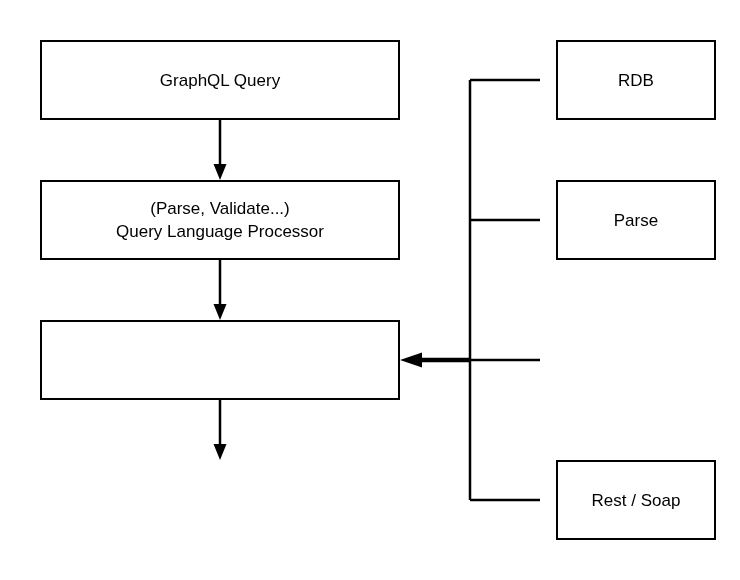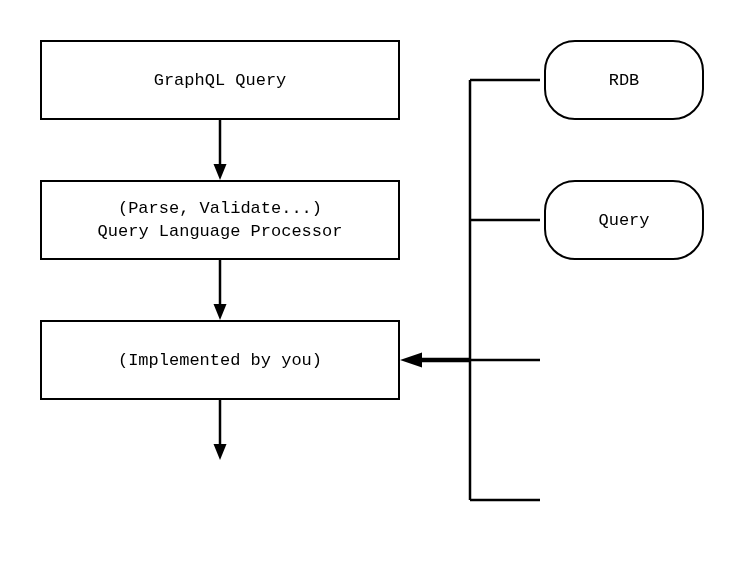--- a/index.html
+++ b/index.html
@@ -5,40 +5,40 @@
   html, body {
     margin: 0;
     padding: 0;
     background: #ffffff;
   }
   .canvas {
     position: relative;
     width: 740px;
     height: 580px;
     background: #ffffff;
-    font-family: Liberation Mono, monospace;
+    font-family: Liberation Sans, sans-serif;
     color: #000000;
     overflow: hidden;
   }
   .node {
     position: absolute;
     box-sizing: border-box;
     border: 2px solid #000000;
     background: #ffffff;
     display: flex;
     flex-direction: column;
     align-items: center;
     justify-content: center;
     text-align: center;
     font-size: 17px;
     line-height: 23px;
     height: 80px;
   }
   .node.left  { left: 40px;  width: 360px; }
-  .node.right { left: 544px; width: 160px; border-radius: 31px; }
+  .node.right { left: 556px; width: 160px; }
   .row1 { top: 40px; }
   .row2 { top: 180px; }
   .row3 { top: 320px; }
   .row4 { top: 460px; }
   .edges {
     position: absolute;
     left: 0;
     top: 0;
     pointer-events: none;
   }
@@ -53,33 +53,35 @@
   <div class="node left row1">
     <div>GraphQL Query</div>
   </div>
 
   <div class="node left row2">
     <div>(Parse, Validate...)</div>
     <div>Query Language Processor</div>
   </div>
 
   <div class="node left row3">
-    <div>(Implemented by you)</div>
   </div>
 
 
   <div class="node right row1">
     <div>RDB</div>
   </div>
 
   <div class="node right row2">
-    <div>Query</div>
+    <div>Parse</div>
   </div>
 
 
+  <div class="node right row4">
+    <div>Rest / Soap</div>
+  </div>
 
   <svg class="edges" width="740" height="580" viewBox="0 0 740 580">
 
     <g>
       <line x1="220" y1="120" x2="220" y2="166" stroke-width="2.5"></line>
       <polygon points="213.5,164 226.5,164 220,180"></polygon>
     </g>
 
     <g>
       <line x1="220" y1="260" x2="220" y2="306" stroke-width="2.5"></line>

